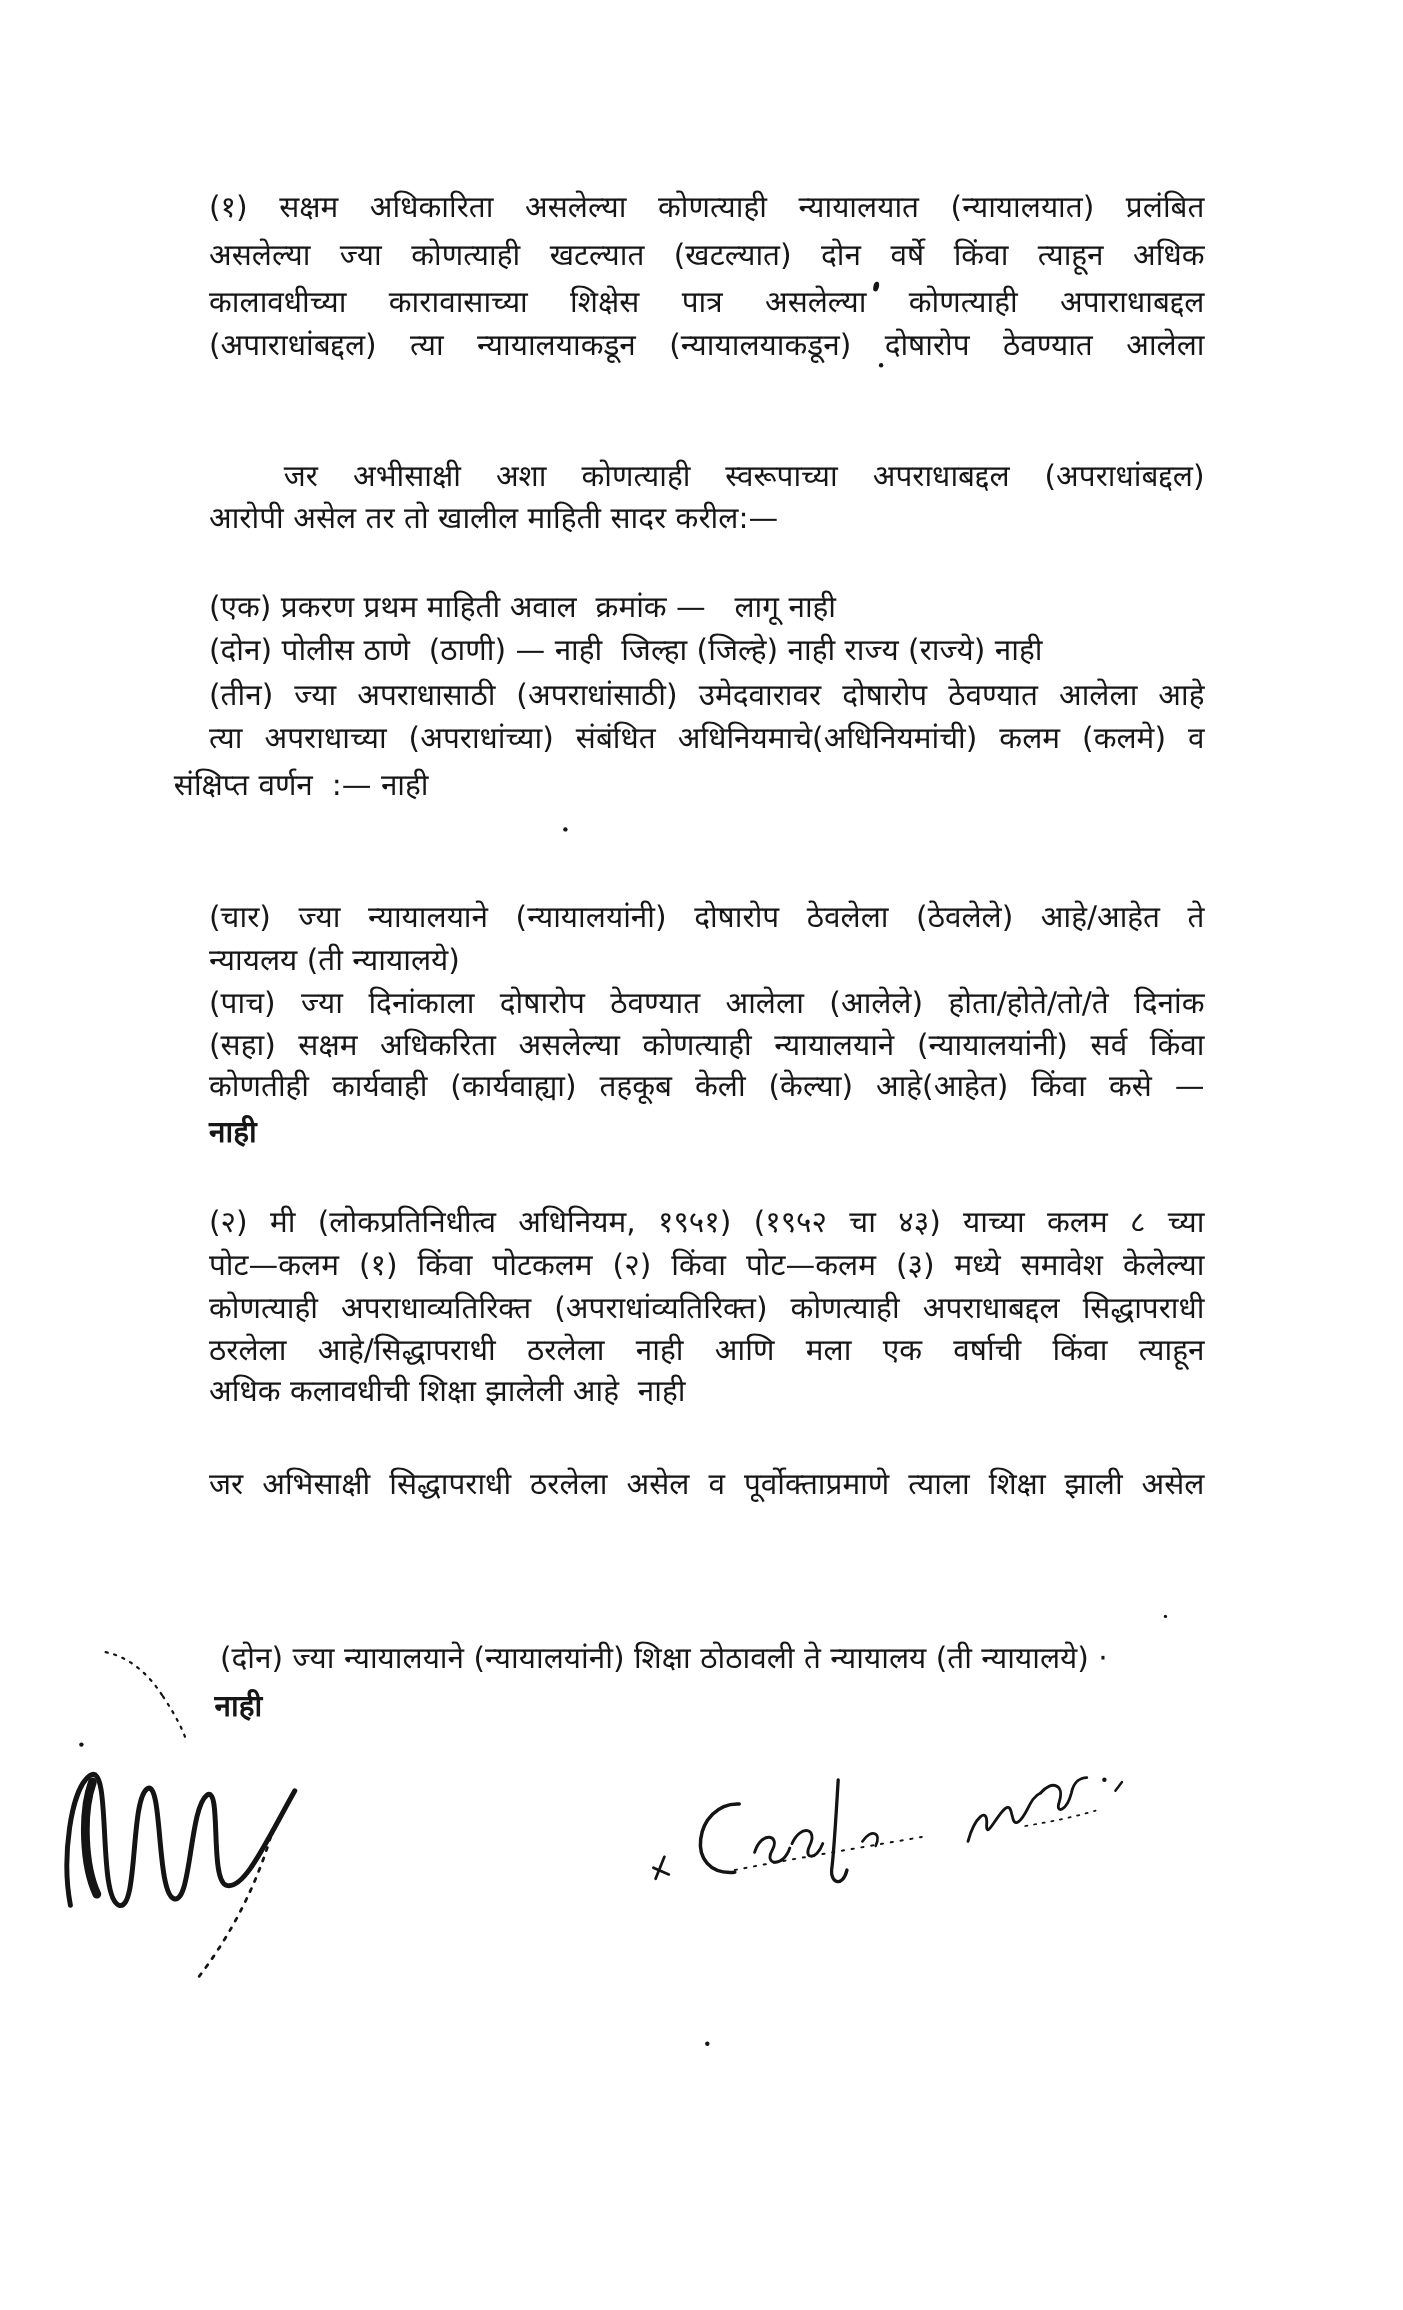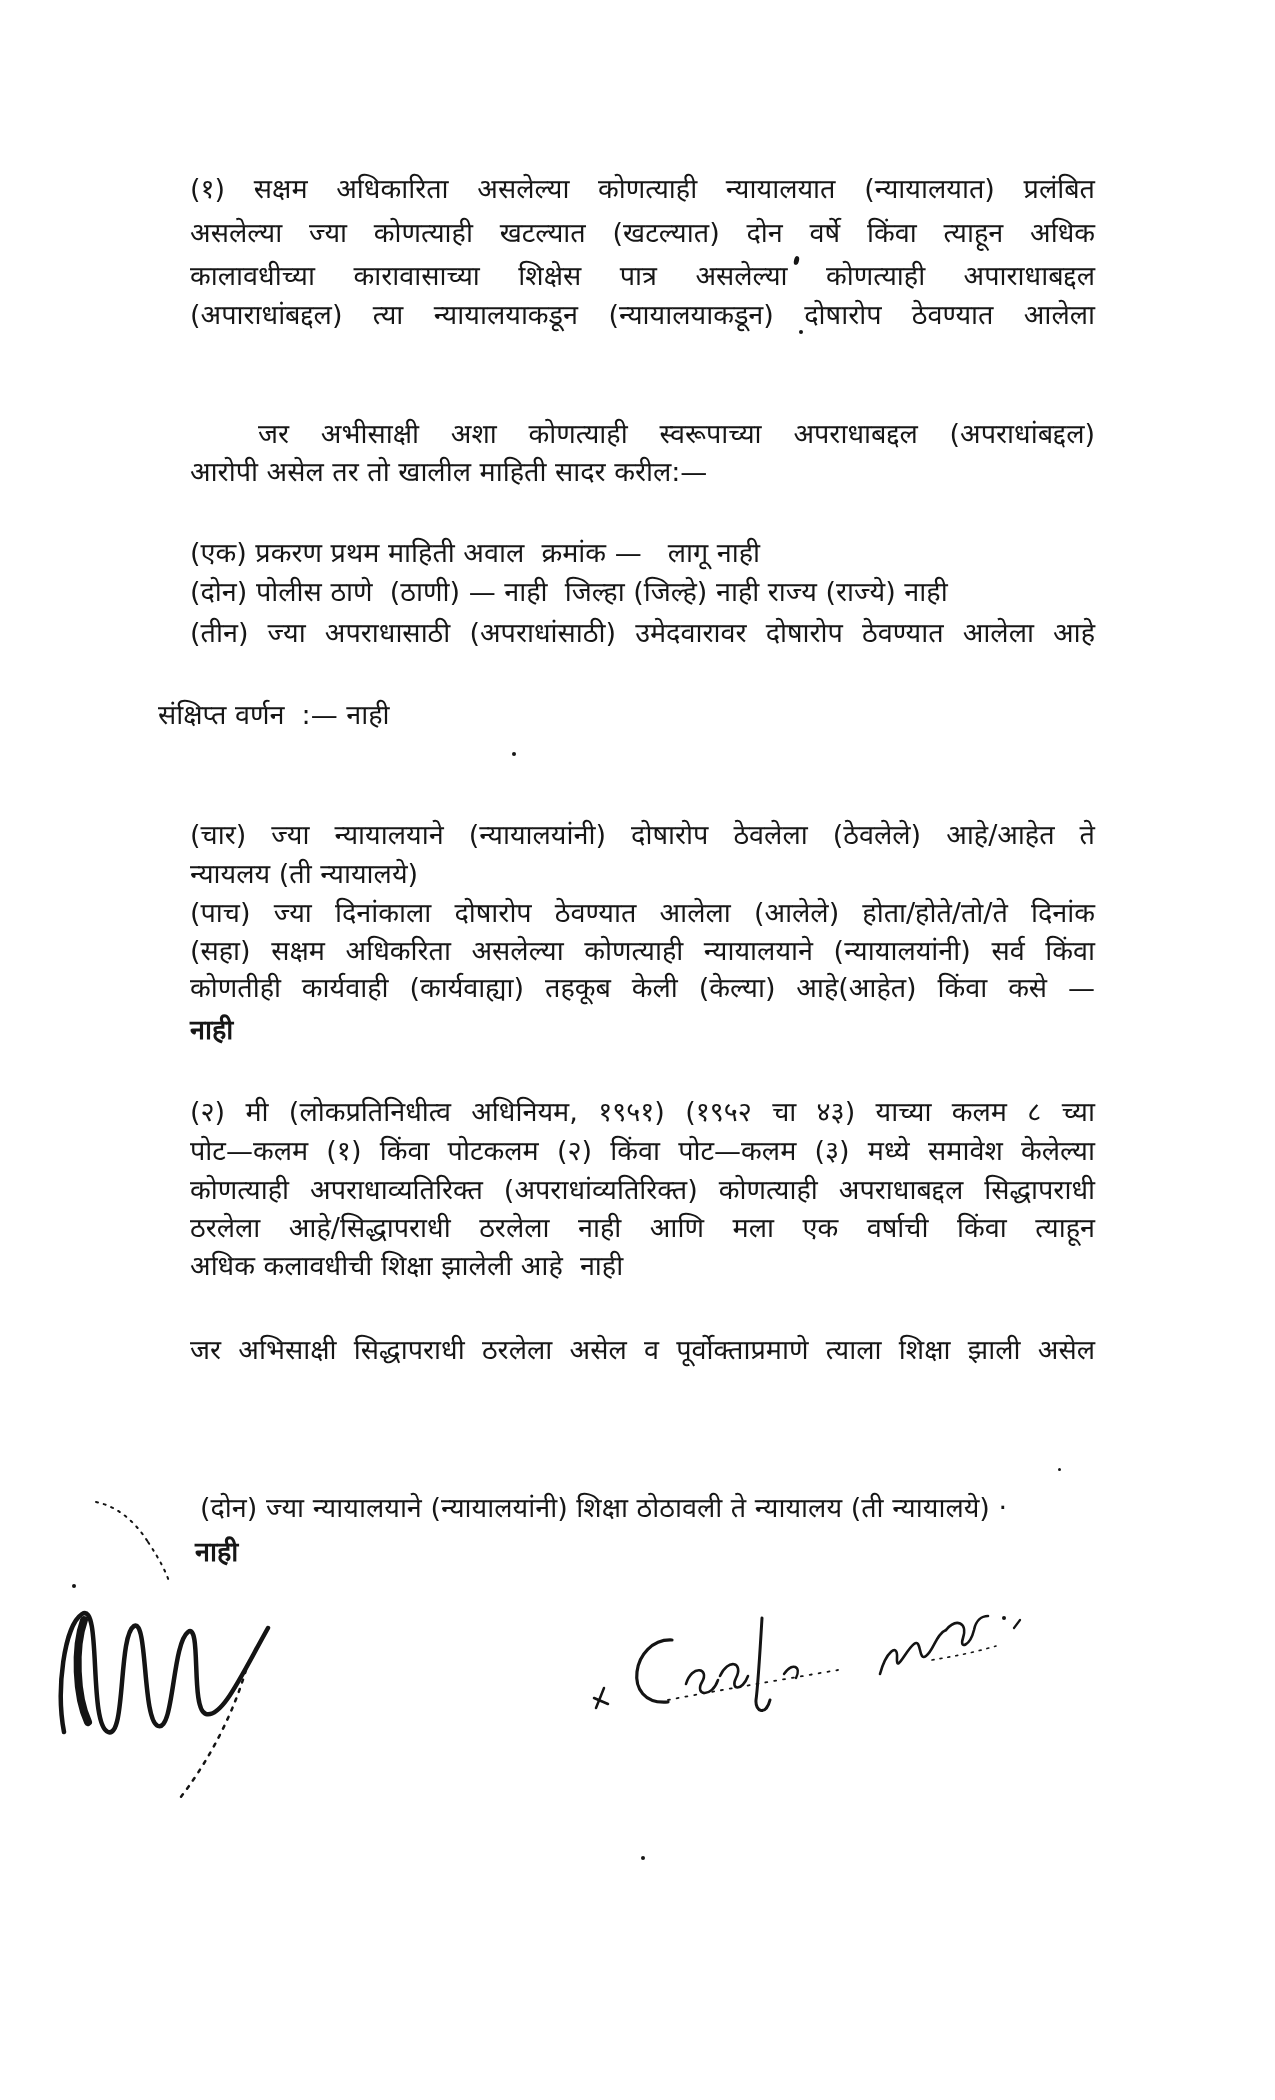--- a/index.html
+++ b/index.html
@@ -41,20 +41,21 @@
   <div class="ln just" style="top:214px">असलेल्या ज्या कोणत्याही खटल्यात (खटल्यात) दोन वर्षे किंवा त्याहून अधिक</div>
   <div class="ln just" style="top:257px">कालावधीच्या कारावासाच्या शिक्षेस पात्र असलेल्या कोणत्याही अपाराधाबद्दल</div>
   <div class="ln just" style="top:296px">(अपाराधांबद्दल) त्या न्यायालयाकडून (न्यायालयाकडून) दोषारोप ठेवण्यात आलेला</div>
 
   <div class="ln just" style="top:415px;left:258px;width:837px">जर अभीसाक्षी अशा कोणत्याही स्वरूपाच्या अपराधाबद्दल (अपराधांबद्दल)</div>
   <div class="ln" style="top:453px">आरोपी असेल तर तो खालील माहिती सादर करील:—</div>
 
   <div class="ln" style="top:534px"><span>(एक) प्रकरण प्रथम माहिती अवाल&nbsp; क्रमांक —</span><span class="ans">लागू नाही</span></div>
   <div class="ln" style="top:573px">(दोन) पोलीस ठाणे&nbsp; (ठाणी) — नाही&nbsp; जिल्हा (जिल्हे) नाही राज्य (राज्ये) नाही</div>
   <div class="ln just" style="top:614px">(तीन) ज्या अपराधासाठी (अपराधांसाठी) उमेदवारावर दोषारोप ठेवण्यात आलेला आहे</div>
+  <div class="ln just" style="top:653px">त्या अपराधाच्या (अपराधांच्या) संबंधित अधिनियमाचे(अधिनियमांची) कलम (कलमे) व</div>
   <div class="ln" style="top:696px;left:158px">संक्षिप्त वर्णन&nbsp; :— नाही</div>
 
   <div class="ln just" style="top:816px">(चार) ज्या न्यायालयाने (न्यायालयांनी) दोषारोप ठेवलेला (ठेवलेले) आहे/आहेत ते</div>
   <div class="ln" style="top:855px">न्यायलय (ती न्यायालये)</div>
   <div class="ln just" style="top:894px">(पाच) ज्या दिनांकाला दोषारोप ठेवण्यात आलेला (आलेले) होता/होते/तो/ते दिनांक</div>
   <div class="ln just" style="top:932px">(सहा) सक्षम अधिकरिता असलेल्या कोणत्याही न्यायालयाने (न्यायालयांनी) सर्व किंवा</div>
   <div class="ln just" style="top:969px">कोणतीही कार्यवाही (कार्यवाह्या) तहकूब केली (केल्या) आहे(आहेत) किंवा कसे —</div>
   <div class="ln bold" style="top:1011px">नाही</div>
 
   <div class="ln just" style="top:1093px">(२) मी (लोकप्रतिनिधीत्व अधिनियम, १९५१) (१९५२ चा ४३) याच्या कलम ८ च्या</div>

